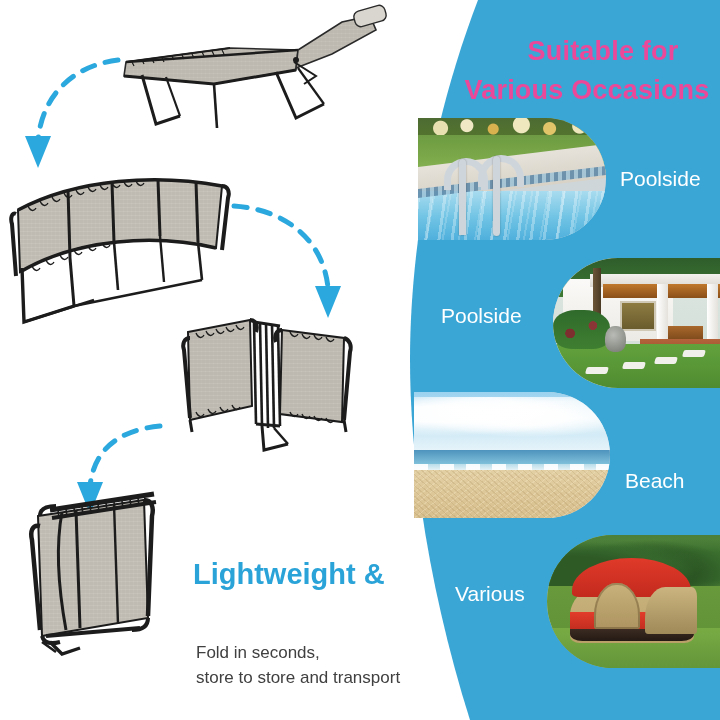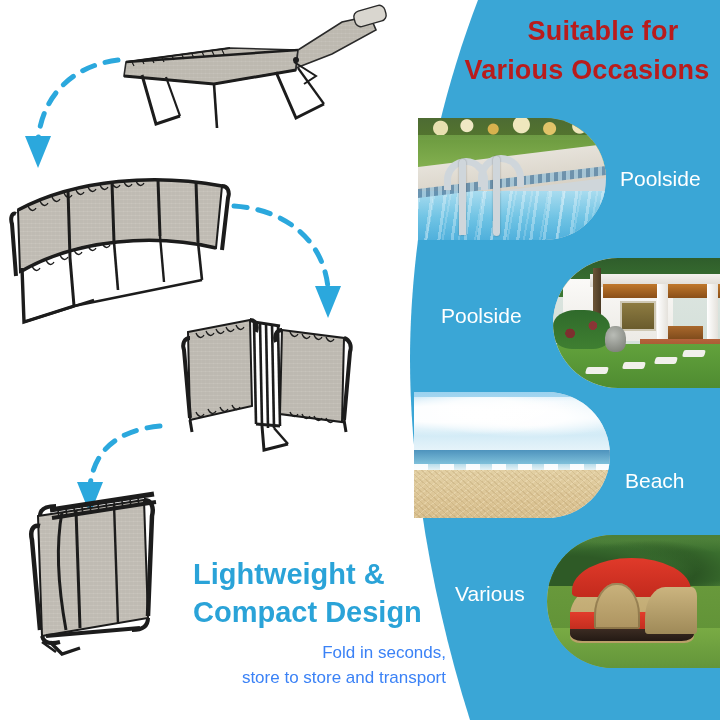--- a/index.html
+++ b/index.html
@@ -15,23 +15,23 @@
   .blue-panel{
     position:absolute;
     left:0;top:0;width:720px;height:720px;
     pointer-events:none;
   }
   .blue-panel svg{display:block;}
 
   
   .panel-heading{
     position:absolute;
-    left:455px;top:12px;width:262px;
+    left:455px;top:32px;width:262px;
     text-align:center;
-    color:#b91c1c;
+    color:#ec4899;
     font-weight:bold;
     font-size:27px;
     line-height:1.45;
     letter-spacing:.2px;
   }
   .panel-heading .line1{display:block;padding-left:34px;}
   .panel-heading .line2{display:block;padding-left:2px;}
 
   
   .occasion{position:absolute;}
@@ -204,21 +204,21 @@
   .arrow{position:absolute;}
   .arrow svg{display:block;overflow:visible;}
 
   
   .ll-title{
     position:absolute;left:193px;top:556px;width:250px;
     color:#2aa3d8;font-weight:bold;font-size:29px;line-height:1.3;
   }
   .ll-sub{
     position:absolute;left:196px;top:641px;width:250px;
-    color:#3b82f6;font-size:17px;line-height:1.45;text-align:right;
+    color:#404040;font-size:17px;line-height:1.45;
   }
 </style>
 </head>
 <body>
 
 <div id="page">
 
   <div class="blue-panel">
     <svg width="720" height="720" viewBox="0 0 720 720">
       <path d="M 478,0 C 432,120 410,250 410,360 C 410,470 432,600 470,720 L 720,720 L 720,0 Z" fill="#3aa6d6"></path>
@@ -485,20 +485,19 @@
       </g>
 
       <path d="M24,154 L118,146" fill="none" stroke="#1c1c1c" stroke-width="4"></path>
       <path d="M28,160 L40,172 L58,166" fill="none" stroke="#1c1c1c" stroke-width="3.4"></path>
       <path d="M20,160 L34,170" fill="none" stroke="#1c1c1c" stroke-width="2.6"></path>
     </svg>
   </div>
 
   <div class="ll-title">
     <div>Lightweight &amp;</div>
-    <div>Compact Design</div>
   </div>
   <div class="ll-sub">
     <div>Fold in seconds,</div>
     <div>store to store and transport</div>
   </div>
 
 </div>
 
 </body></html>

